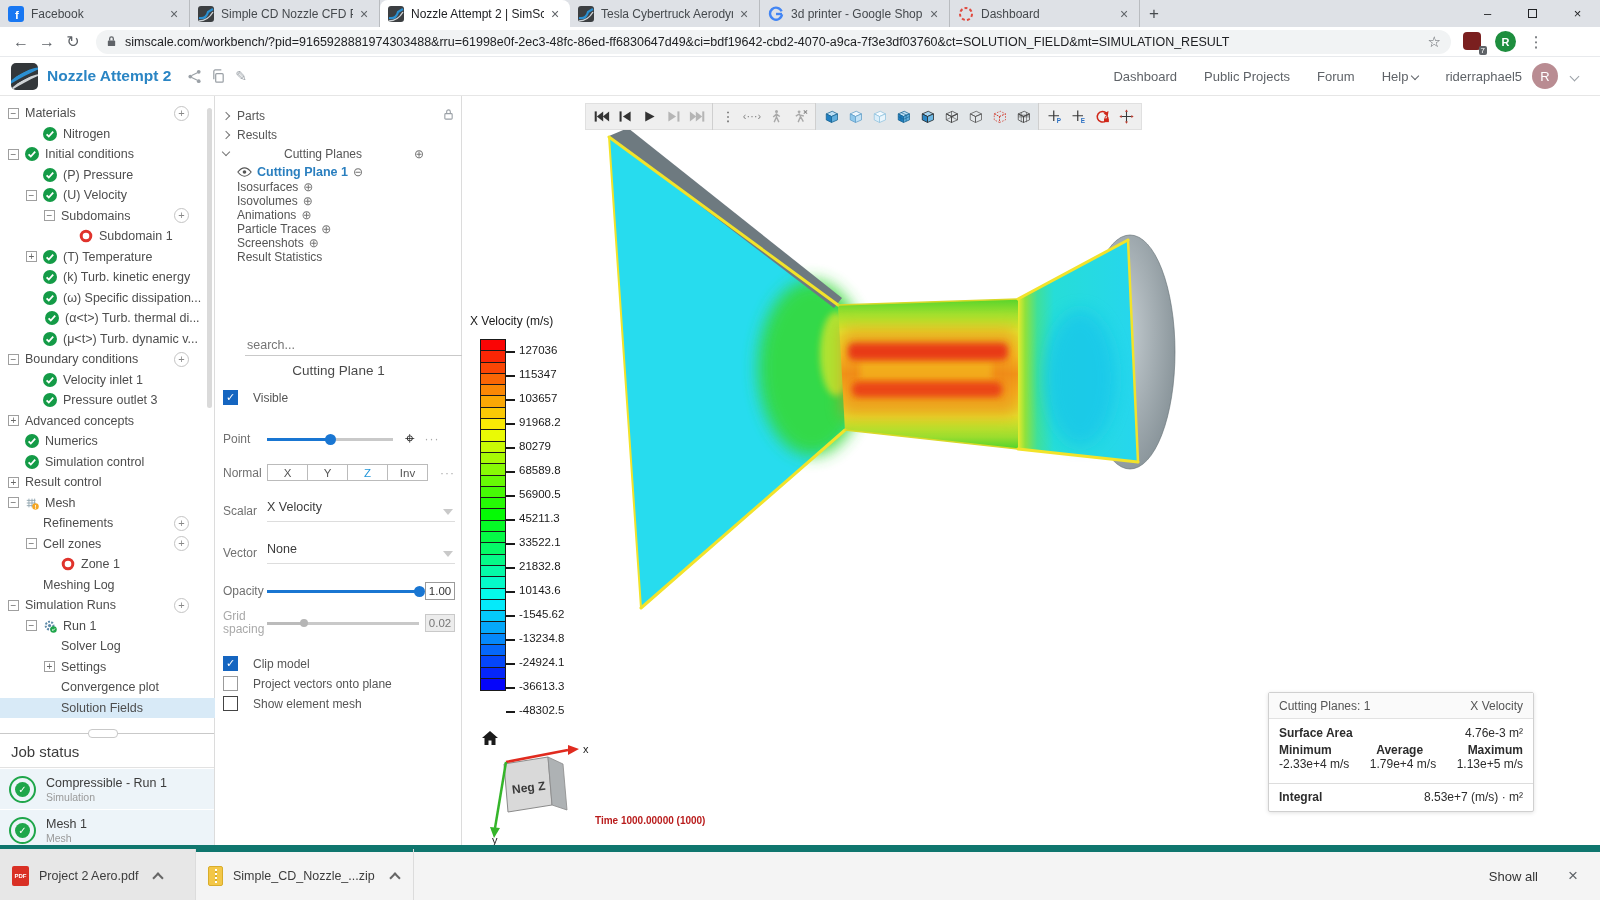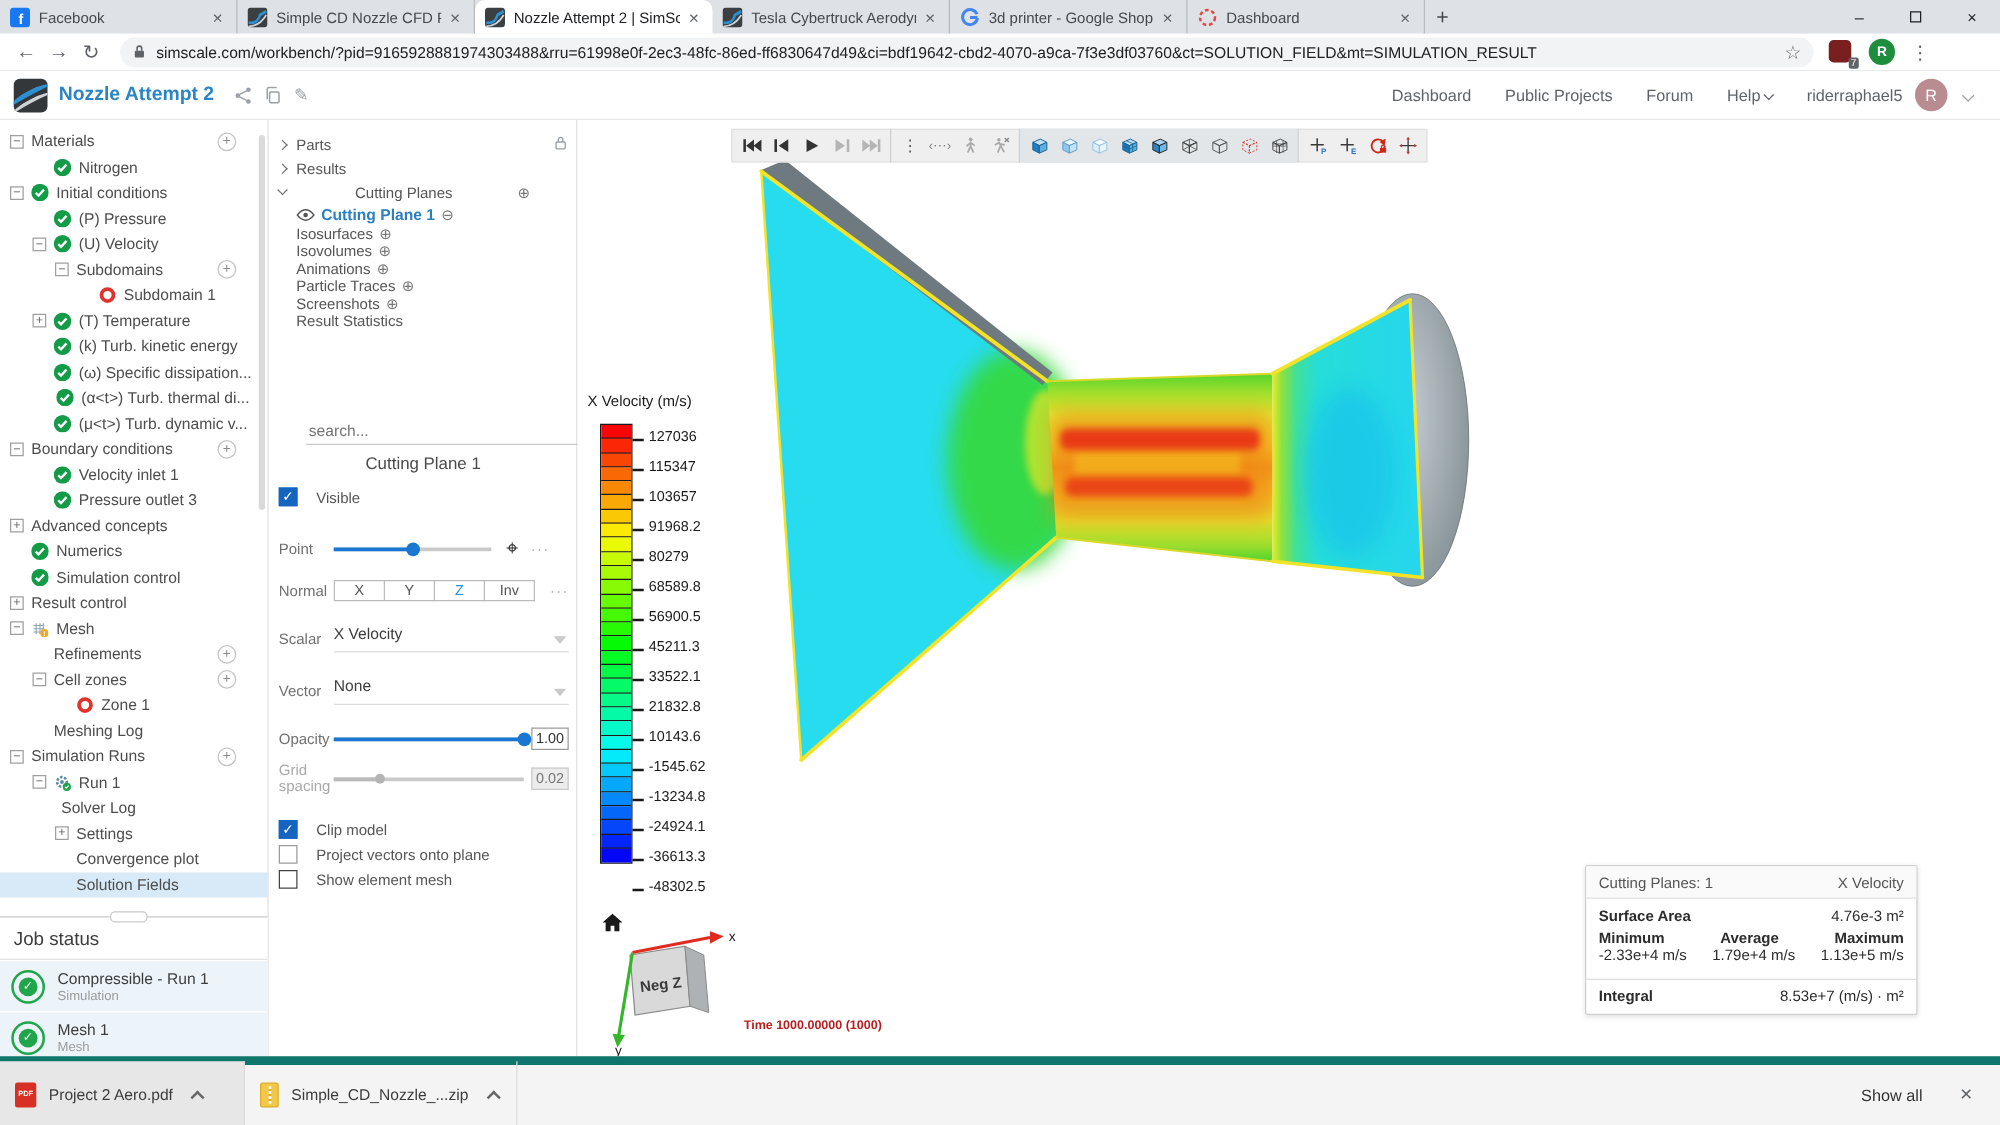--- a/index.html
+++ b/index.html
@@ -497,21 +497,21 @@
           <span class="tic">
             <svg viewBox="0 0 16 16">
               <circle cx="7.5" cy="7.5" r="4.4" fill="none" stroke="#5e8aa8" stroke-width="2.4" stroke-dasharray="2.2 1.5"></circle>
               <circle cx="7.5" cy="7.5" r="1.8" fill="#5e8aa8"></circle>
               <circle cx="12" cy="12" r="3.7" fill="#1fa64a"></circle>
               <path d="M10.3 12l1.2 1.2 2.1-2.3" stroke="#fff" stroke-width="1.1" fill="none"></path>
             </svg>
           </span>
           <span class="lbl">Run 1</span>
         </div>
-        <div class="trow" style="padding-left: 32px;">
+        <div class="trow" style="padding-left: 44px;">
           <span class="tgspace"></span>
           <span class="lbl">Solver Log</span>
         </div>
         <div class="trow" style="padding-left: 44px;">
           <span class="tg">+</span>
           <span class="lbl">Settings</span>
         </div>
         <div class="trow" style="padding-left: 44px;">
           <span class="tgspace"></span>
           <span class="lbl">Convergence plot</span>

